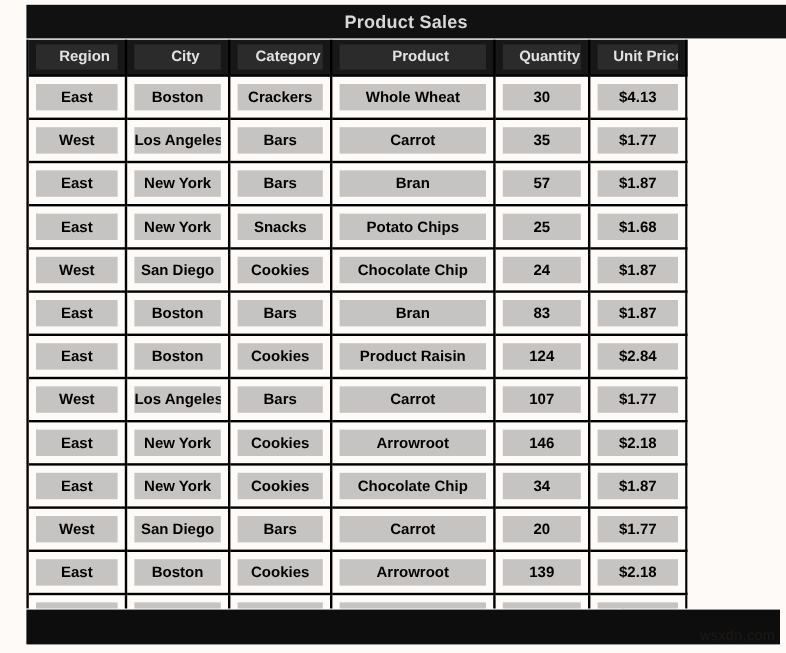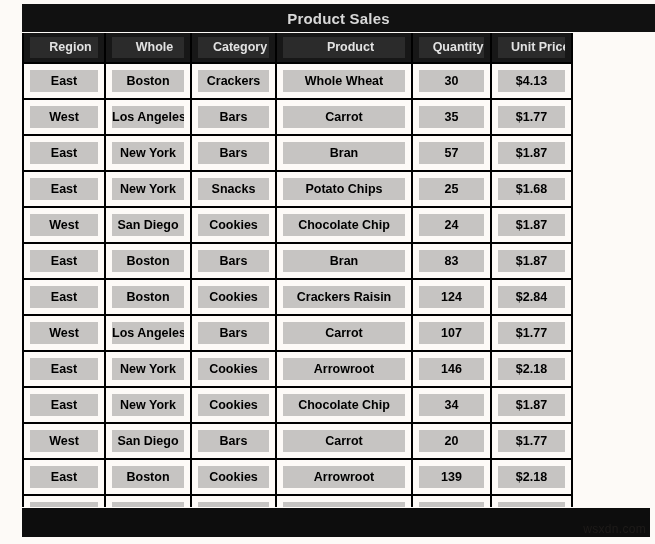--- a/index.html
+++ b/index.html
@@ -161,21 +161,21 @@
         <col class="c-quantity">
         <col class="c-price">
         <col class="c-extra">
       </colgroup>
       <thead>
         <tr>
           <th>
             <span class="hcell">Region</span>
           </th>
           <th>
-            <span class="hcell">Whole</span>
+            <span class="hcell">City</span>
           </th>
           <th>
             <span class="hcell">Category</span>
           </th>
           <th>
             <span class="hcell">Product</span>
           </th>
           <th>
             <span class="hcell">Quantity</span>
           </th>
@@ -318,21 +318,21 @@
             <td>
               <span class="cell">East</span>
             </td>
             <td>
               <span class="cell">Boston</span>
             </td>
             <td>
               <span class="cell">Cookies</span>
             </td>
             <td>
-              <span class="cell">Crackers Raisin</span>
+              <span class="cell">Product Raisin</span>
             </td>
             <td>
               <span class="cell">124</span>
             </td>
             <td>
               <span class="cell">$2.84</span>
             </td>
             <td class="extra"></td>
           </tr>
           <tr>

